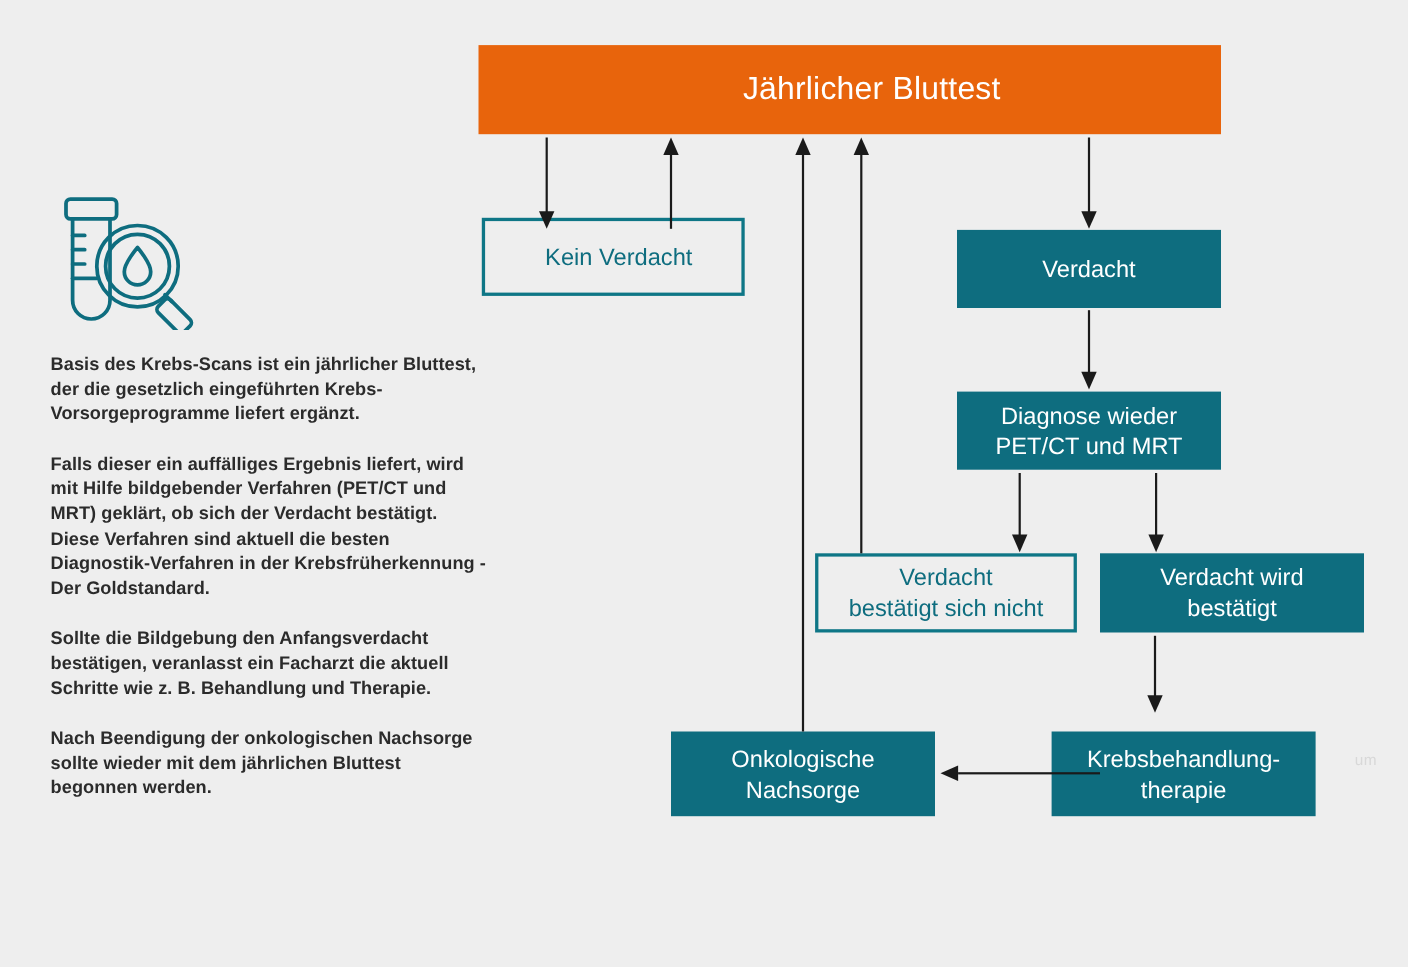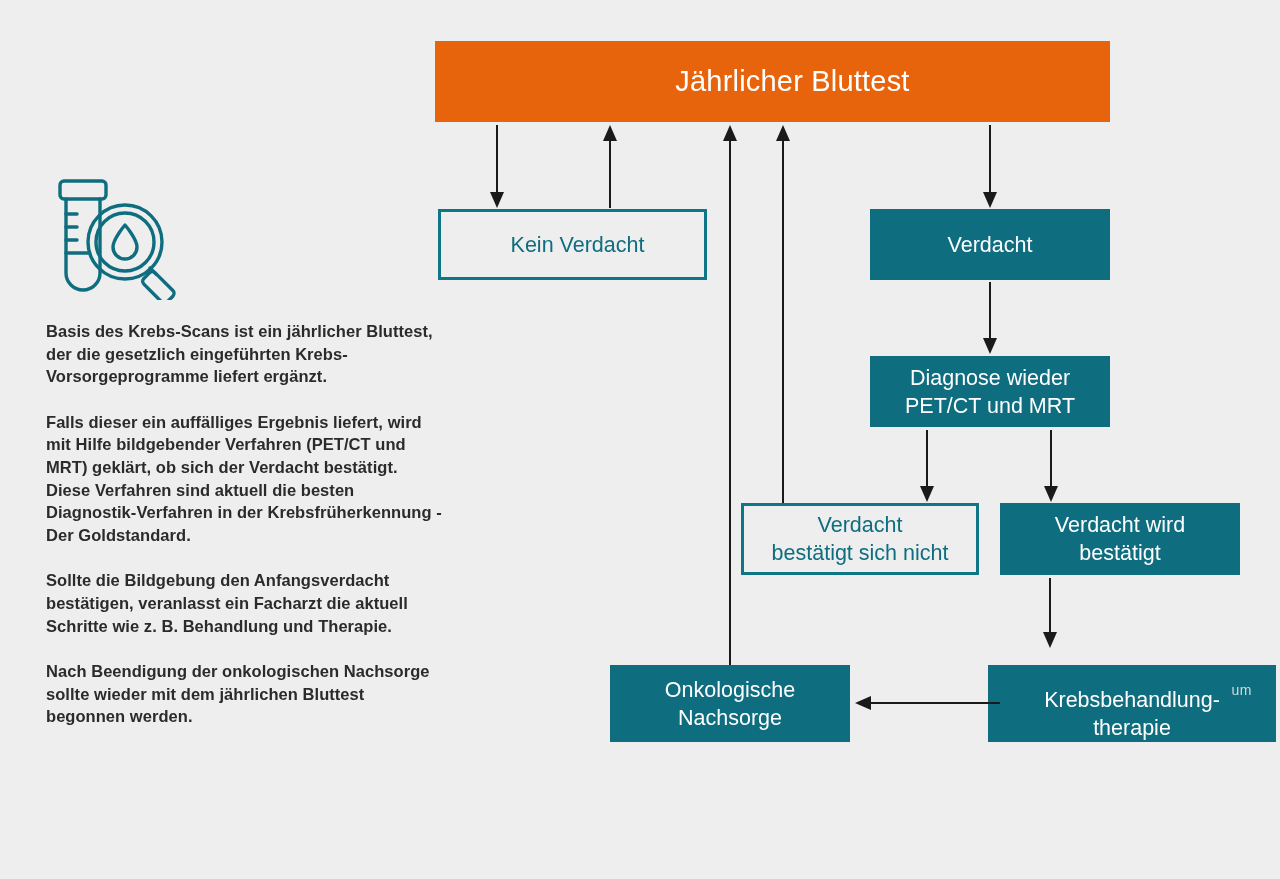--- a/index.html
+++ b/index.html
@@ -154,21 +154,21 @@
       <p>Falls dieser ein auffälliges Ergebnis liefert, wird mit Hilfe bildgebender Verfahren (PET/CT und MRT) geklärt, ob sich der Verdacht bestätigt. Diese Verfahren sind aktuell die besten Diagnostik-Verfahren in der Krebsfrüherkennung - Der Goldstandard.</p>
       <p>Sollte die Bildgebung den Anfangsverdacht bestätigen, veranlasst ein Facharzt die aktuell Schritte wie z. B. Behandlung und Therapie.</p>
       <p>Nach Beendigung der onkologischen Nachsorge sollte wieder mit dem jährlichen Bluttest begonnen werden.</p>
     </div>
   </div>
 
   <div class="node node-title" style="left:435px; top:41px; width:675px; height:81px;">
     <span class="label">Jährlicher Bluttest</span>
   </div>
 
-  <div class="node node-outline" style="left:438px; top:209px; width:269px; height:71px;padding-left:10px;">
+  <div class="node node-outline" style="left:438px; top:198px; width:239px; height:71px;padding-left:10px;">
     <span class="label">Kein Verdacht</span>
   </div>
 
   <div class="node node-solid" style="left:870px; top:209px; width:240px; height:71px;">
     <span class="label">Verdacht</span>
   </div>
 
   <div class="node node-solid" style="left:870px; top:356px; width:240px; height:71px;">
     <span class="label">Diagnose wieder
 PET/CT und MRT</span>
@@ -182,21 +182,21 @@
   <div class="node node-solid" style="left:1000px; top:503px; width:240px; height:72px;text-align:center;">
     <span class="label">Verdacht wird
 bestätigt</span>
   </div>
 
   <div class="node node-solid" style="left:610px; top:665px; width:240px; height:77px;">
     <span class="label">Onkologische
 Nachsorge</span>
   </div>
 
-  <div class="node node-solid" style="left:988px; top:665px; width:288px; height:77px;align-items:flex-end;">
+  <div class="node node-solid" style="left:956px; top:665px; width:240px; height:77px;">
     <span class="label">Krebsbehandlung-
 therapie</span>
   </div>
 
   <div class="conn vline" style="left:496px; top:125px; height:68px;"></div>
   <div class="arrowhead arrow-down" style="left:490px; top:192px;"></div>
 
   <div class="conn vline" style="left:609px; top:140px; height:68px;"></div>
   <div class="arrowhead arrow-up" style="left:603px; top:125px;"></div>
 

